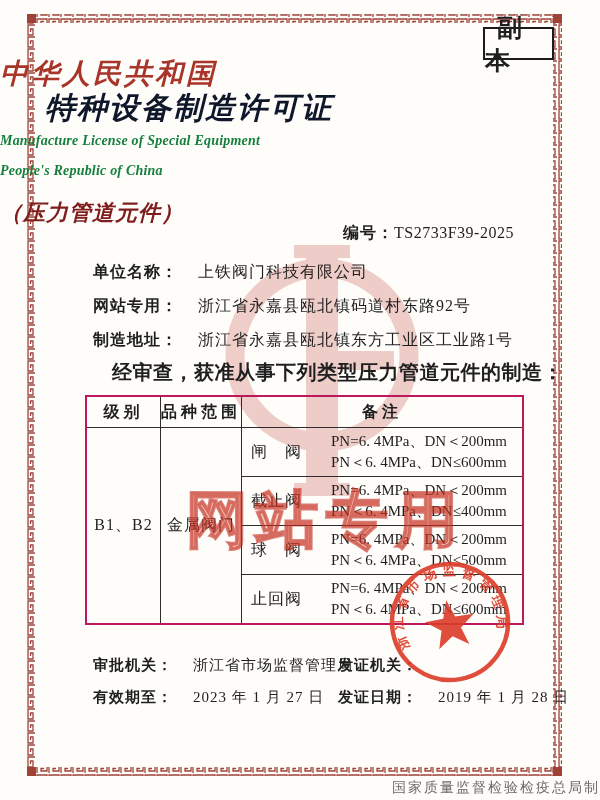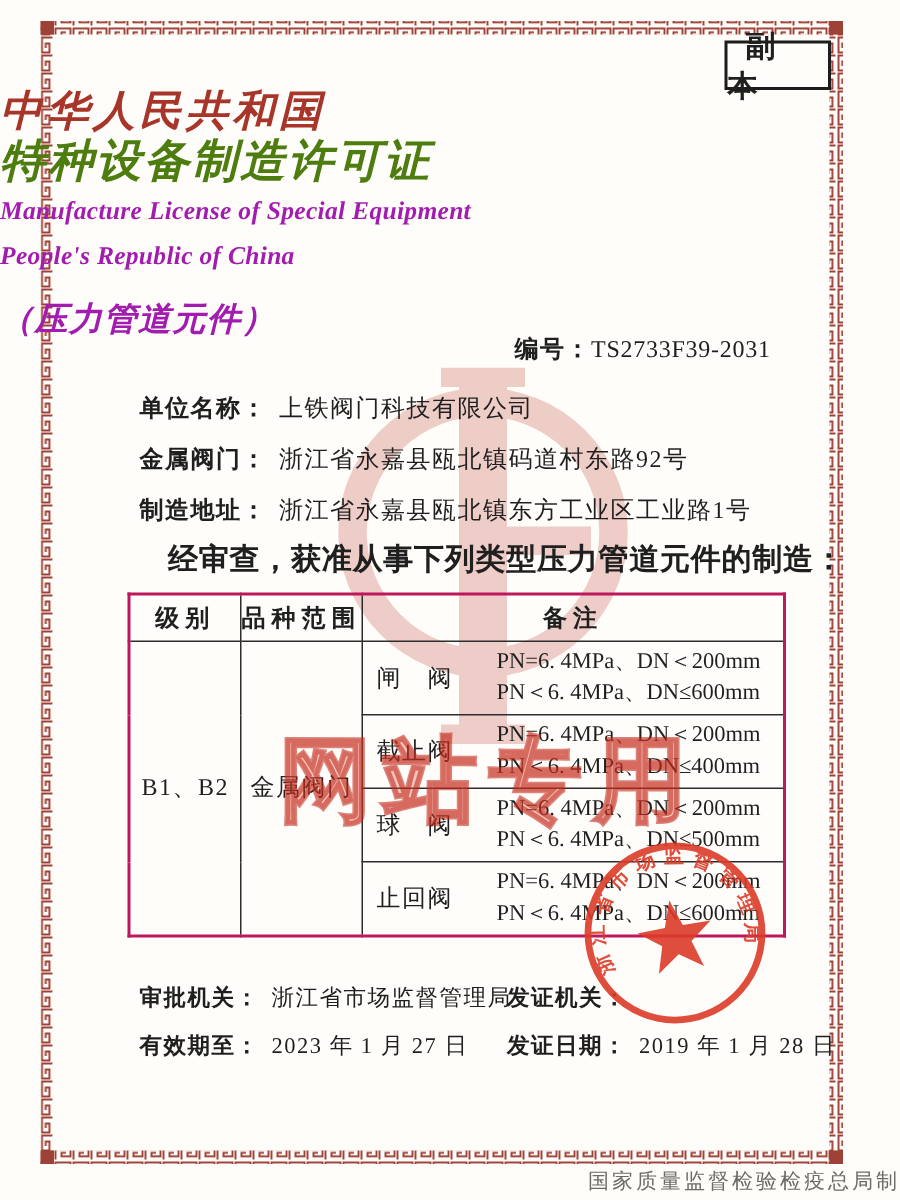--- a/index.html
+++ b/index.html
@@ -7,35 +7,35 @@
     position:relative;width:600px;height:800px;margin:0 auto;
     background:#fffdfa;overflow:hidden;
     font-family:"Liberation Serif","DejaVu Serif",serif;
     color:#1f1f1f;
   }
   .abs{position:absolute;}
   
   .copy-badge{
     left:483px;top:27px;width:67px;height:29px;
     border:2px solid #1c1c1c;display:flex;align-items:center;justify-content:center;
-    font-size:20px;font-weight:600;letter-spacing:12px;text-indent:12px;
+    font-size:25px;font-weight:600;letter-spacing:12px;text-indent:12px;
   }
   
   .title-block{left:0;top:58px;width:600px;text-align:left;font-style:italic;}
   .cn-sans{font-family:"DejaVu Sans","Liberation Sans",sans-serif;}
   .t-cn1{font-size:28px;font-weight:bold;color:#a8352a;letter-spacing:3px;line-height:32px;}
-  .t-cn2{font-size:30px;font-weight:bold;color:#4d7c0f;letter-spacing:2px;line-height:36px;}
-  .t-en{font-size:17px;font-weight:bold;color:#a21caf;line-height:30px;letter-spacing:0.2px;}
-  .t-sub{font-size:22px;font-weight:bold;color:#a21caf;margin-top:12px;letter-spacing:1px;}
+  .t-cn2{font-size:30px;font-weight:bold;color:#0f172a;letter-spacing:2px;line-height:36px;margin-left:45px;}
+  .t-en{font-size:14px;font-weight:bold;color:#15803d;line-height:30px;letter-spacing:0.2px;}
+  .t-sub{font-size:22px;font-weight:bold;color:#7f1d1d;margin-top:12px;letter-spacing:1px;}
   
   .license-no{left:343px;top:223px;font-size:16px;letter-spacing:0.5px;}
   
   .field-line{left:93px;width:460px;font-size:16px;white-space:nowrap;}
   .f-label{font-weight:600;letter-spacing:1px;}
-  .f-value{letter-spacing:1px;margin-left:8px;}
+  .f-value{letter-spacing:1px;margin-left:20px;}
   .statement{left:112px;top:359px;font-size:20px;font-weight:600;letter-spacing:0.5px;}
   
   .lic-table{left:85px;top:395px;}
   table{border-collapse:collapse;table-layout:fixed;width:433px;border:2px solid #be185d;background:transparent;}
   th,td{border:1.5px solid #2d2d2d;padding:0;}
   th{height:30px;font-size:16px;font-weight:600;letter-spacing:4px;}
   .cell-center{text-align:center;font-size:16px;letter-spacing:1px;}
   .remark-cell{height:48px;vertical-align:middle;}
   .valve{display:flex;align-items:center;padding-left:9px;}
   .vname{width:58px;font-size:16px;letter-spacing:1px;white-space:pre;flex:none;}
@@ -100,28 +100,28 @@
 
   <div class="abs title-block">
     <div class="t-cn1 cn-sans">中华人民共和国</div>
     <div class="t-cn2 cn-sans">特种设备制造许可证</div>
     <div class="t-en">Manufacture License of Special Equipment</div>
     <div class="t-en">People's Republic of China</div>
     <div class="t-sub cn-sans">（压力管道元件）</div>
   </div>
 
   <div class="abs license-no">
-    <span class="f-label">编号：</span><span>TS2733F39-2031</span>
+    <span class="f-label">编号：</span><span>TS2733F39-2025</span>
   </div>
 
   <div class="abs field-line" style="top:262px;">
     <span class="f-label">单位名称：</span><span class="f-value">上铁阀门科技有限公司</span>
   </div>
   <div class="abs field-line" style="top:296px;">
-    <span class="f-label">金属阀门：</span><span class="f-value">浙江省永嘉县瓯北镇码道村东路92号</span>
+    <span class="f-label">网站专用：</span><span class="f-value">浙江省永嘉县瓯北镇码道村东路92号</span>
   </div>
   <div class="abs field-line" style="top:330px;">
     <span class="f-label">制造地址：</span><span class="f-value">浙江省永嘉县瓯北镇东方工业区工业路1号</span>
   </div>
 
   <div class="abs statement">经审查，获准从事下列类型压力管道元件的制造：</div>
 
   <div class="abs lic-table">
     <table>
       <tbody>

